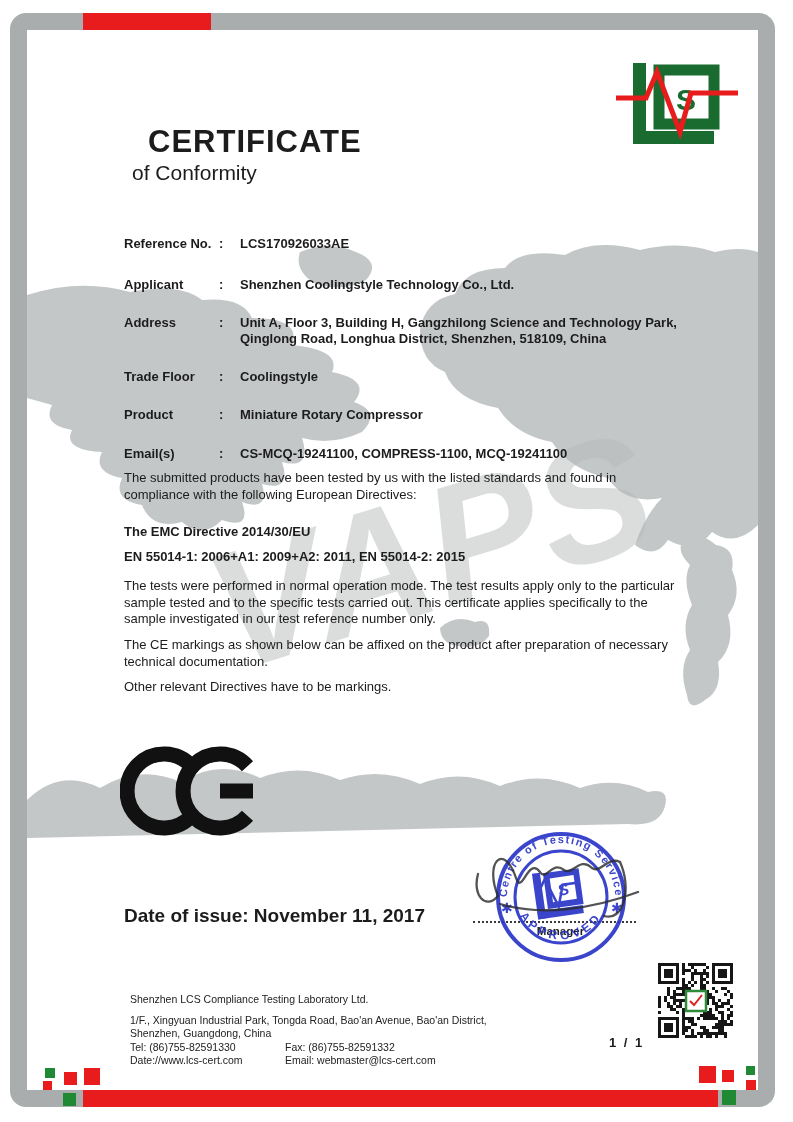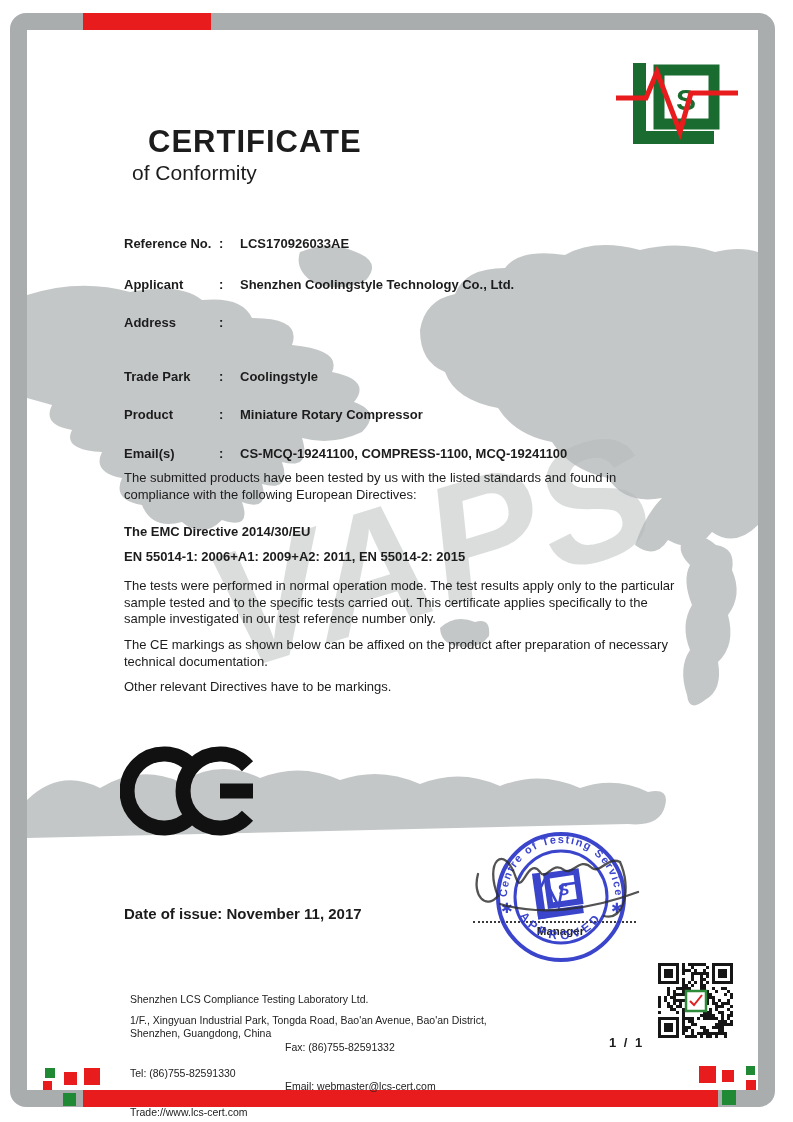--- a/index.html
+++ b/index.html
@@ -26,30 +26,30 @@
   
   .row{position:absolute;left:124px;z-index:3;display:flex;font-size:13px;font-weight:bold;line-height:16px;}
   .row .lbl{width:95px;flex:0 0 95px;}
   .row .sep{width:21px;flex:0 0 21px;text-align:left;}
   .row .val{width:445px;flex:0 0 445px;}
   
   .para{position:absolute;left:124px;width:552px;z-index:3;font-size:13px;line-height:16.5px;}
   .para.bold{font-weight:bold;}
   
   .ce-mark{position:absolute;left:120px;top:744px;z-index:3;}
-  .date-line{position:absolute;left:124px;top:905px;z-index:3;font-size:15px;font-weight:bold;}
+  .date-line{position:absolute;left:124px;top:905px;z-index:3;font-size:19px;font-weight:bold;}
   
   .sig-dots{position:absolute;left:473px;top:921px;width:163px;border-top:2px dotted #3a3a3a;z-index:3;}
   .manager{position:absolute;left:513px;top:925px;width:95px;text-align:center;z-index:3;
            font-size:11.5px;font-weight:700;color:#222;}
   .stamp{position:absolute;left:470px;top:812px;z-index:4;}
   
   .footer{position:absolute;left:130px;top:993px;z-index:3;font-size:10.5px;line-height:13.2px;color:#222;}
   .footer .b{font-weight:normal;margin-top:8px;}
-  .fcols{display:flex;} .fcols .c1{width:155px;margin-top:26px;}
+  .fcols{display:flex;} .fcols .c1{width:155px;}
   .qr{position:absolute;left:658px;top:963px;z-index:3;}
   .pageno{position:absolute;left:609px;top:1035px;z-index:3;font-size:13px;font-weight:bold;letter-spacing:2px;}
 </style>
 </head>
 <body>
 
 <div class="page">
 
   <svg class="map-layer" width="793" height="1122" viewBox="0 0 793 1122">
     <g fill="#c4c7c8" stroke="none">
@@ -95,23 +95,24 @@
     <span class="val">LCS170926033AE</span>
   </div>
   <div class="row" style="top:277px">
     <span class="lbl">Applicant</span>
     <span class="sep">:</span>
     <span class="val">Shenzhen Coolingstyle Technology Co., Ltd.</span>
   </div>
   <div class="row" style="top:315px">
     <span class="lbl">Address</span>
     <span class="sep">:</span>
+    <span class="val">Unit A, Floor 3, Building H, Gangzhilong Science and Technology Park, Qinglong Road, Longhua District, Shenzhen, 518109, China</span>
   </div>
   <div class="row" style="top:369px">
-    <span class="lbl">Trade Park</span>
+    <span class="lbl">Trade Floor</span>
     <span class="sep">:</span>
     <span class="val">Coolingstyle</span>
   </div>
   <div class="row" style="top:407px">
     <span class="lbl">Product</span>
     <span class="sep">:</span>
     <span class="val">Miniature Rotary Compressor</span>
   </div>
   <div class="row" style="top:446px">
     <span class="lbl">Email(s)</span>
@@ -168,21 +169,21 @@
 
   <div class="footer">
     <div>Shenzhen LCS Compliance Testing Laboratory Ltd.</div>
     <div class="b">1/F., Xingyuan Industrial Park, Tongda Road, Bao'an Avenue, Bao'an District,</div>
     <div>Shenzhen, Guangdong, China</div>
     <div class="fcols">
       <span class="c1">Tel: (86)755-82591330</span>
       <span>Fax: (86)755-82591332</span>
     </div>
     <div class="fcols">
-      <span class="c1">Trade://www.lcs-cert.com</span>
+      <span class="c1">Date://www.lcs-cert.com</span>
       <span>Email: webmaster@lcs-cert.com</span>
     </div>
   </div>
 
   <svg id="qr-svg" class="qr" width="76" height="76" viewBox="0 0 76 76">
       <rect x="0" y="0" width="76" height="76" fill="#fff"></rect>
       <rect x="0" y="0" width="21" height="21" fill="#161616"></rect>
       <rect x="3" y="3" width="15" height="15" fill="#fff"></rect>
       <rect x="6" y="6" width="9" height="9" fill="#161616"></rect>
       <rect x="54" y="0" width="21" height="21" fill="#161616"></rect>

